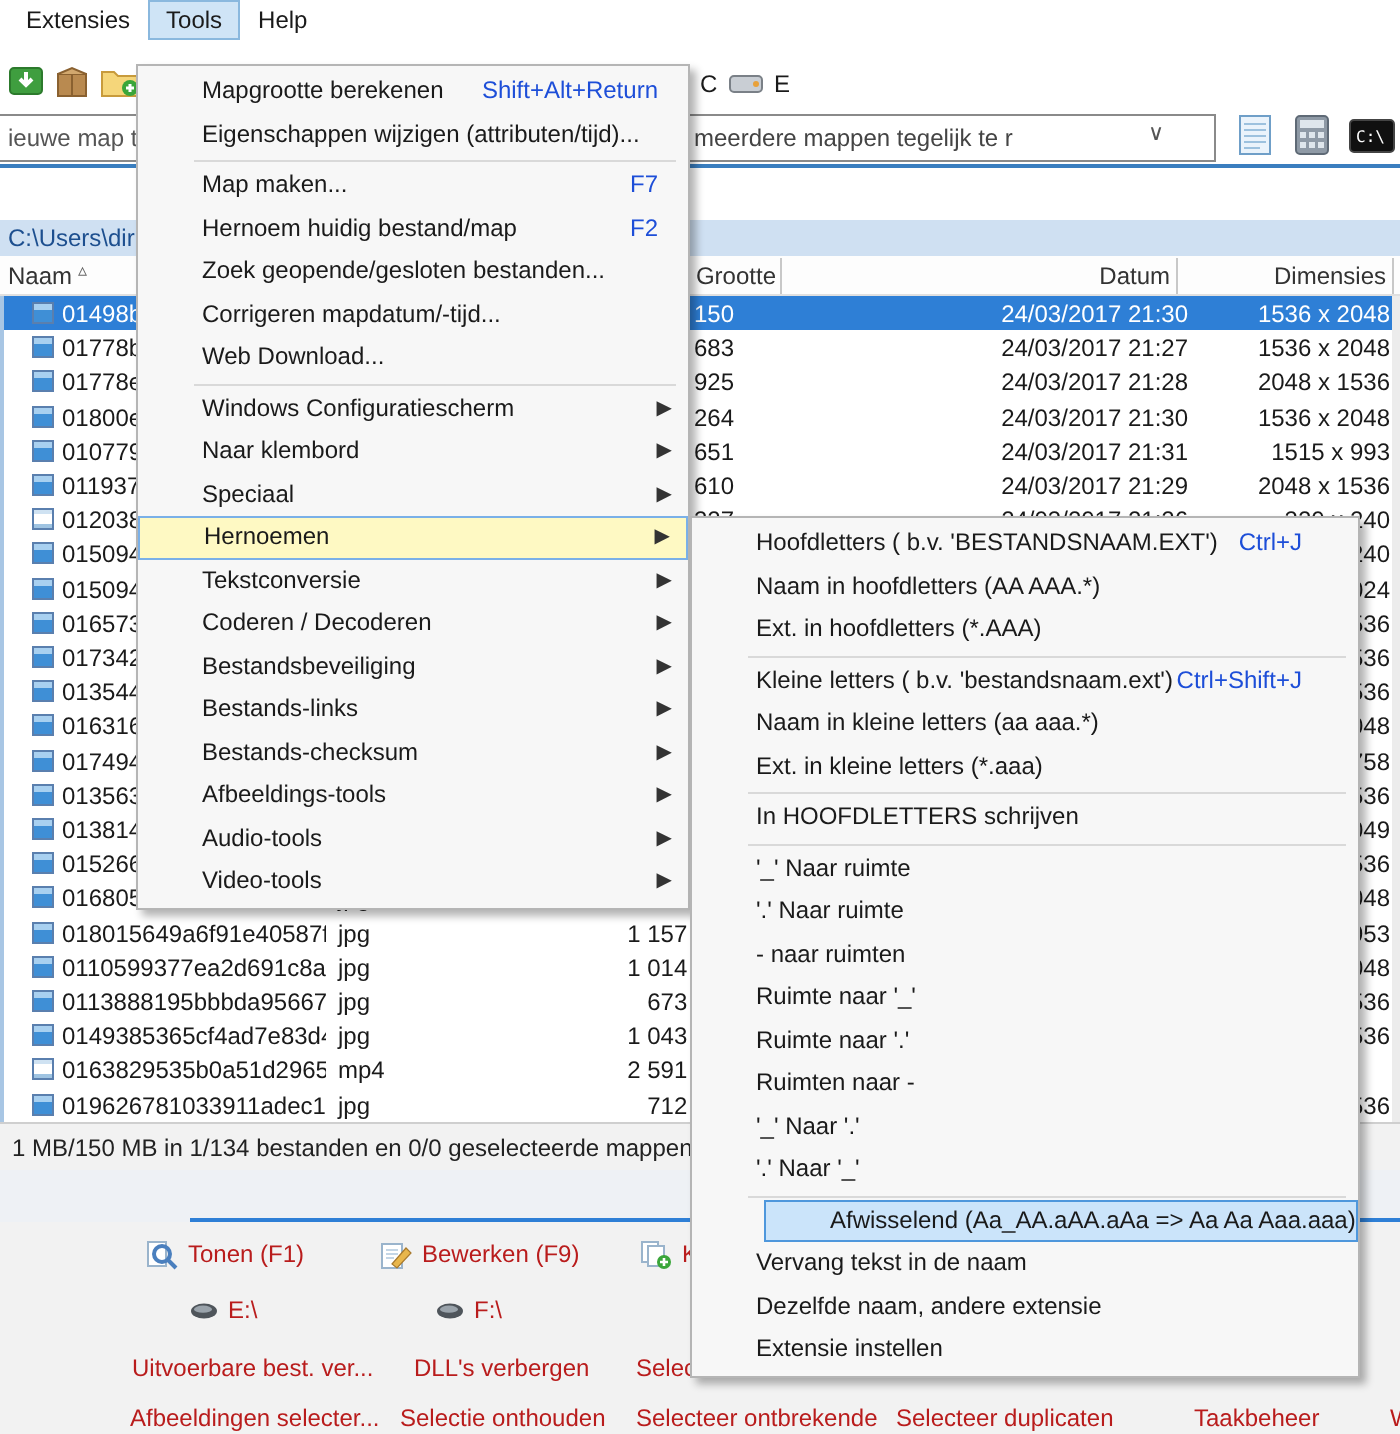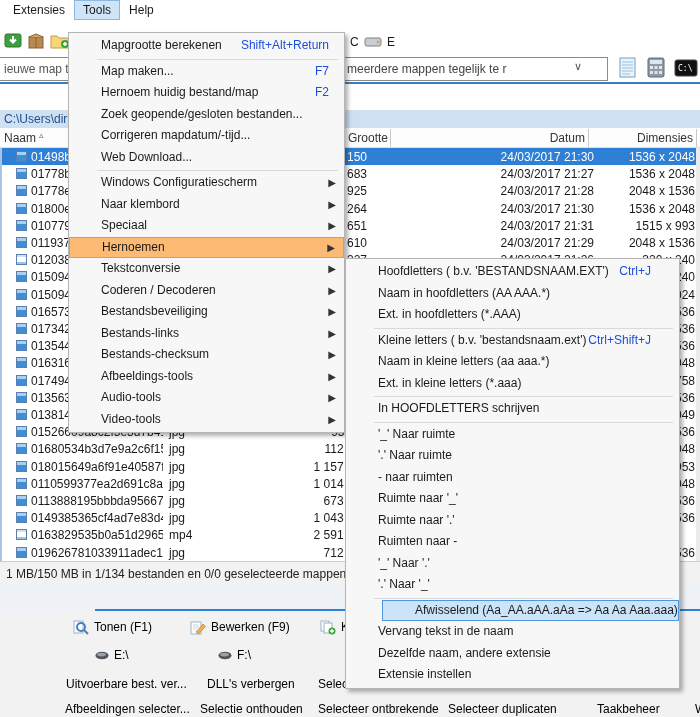--- a/index.html
+++ b/index.html
@@ -43,32 +43,32 @@
   .fc.date{left:472px;width:120px;text-align:right;}
   .fc.dims{left:593px;width:100px;text-align:right;}
   #list-rightstrip{position:absolute;left:696px;top:148px;width:4px;height:413px;background:#ececec;}
   
   #statusbar{position:absolute;left:0;top:561px;width:700px;height:24px;background:#f2f2f2;
     border-top:1px solid #cfcfcf;box-sizing:border-box;}
   #statusbar span{position:absolute;left:6px;top:5px;color:#222;}
   #tabbar{position:absolute;left:0;top:585px;width:700px;height:26px;background:#eef1f5;}
   #blueline2{position:absolute;left:95px;top:609px;width:605px;height:2px;background:#2e7fd6;}
   #bottompanel{position:absolute;left:0;top:611px;width:700px;height:106px;background:#f2f2f2;}
-  .btn-item{position:absolute;display:flex;align-items:center;gap:5px;height:18px;white-space:nowrap;color:#000000;padding-left:40px;}
+  .btn-item{position:absolute;display:flex;align-items:center;gap:5px;height:18px;white-space:nowrap;color:#b91c1c;padding-left:40px;}
   
   .menu{position:absolute;background:#f7f7f7;border:1px solid #b5b5b5;box-sizing:border-box;
     box-shadow:3px 3px 4px rgba(0,0,0,0.30);padding:2px 0;}
   #tools-menu{left:68px;top:32px;width:277px;}
   #rename-submenu{left:345px;top:258px;width:335px;}
   .mi{position:relative;height:21.5px;line-height:21.5px;padding-left:32px;box-sizing:border-box;white-space:nowrap;}
   .mi .sc{position:absolute;top:0;color:#1d4ed8;}
   #tools-menu .sc{right:15px;}
   #rename-submenu .sc{right:28px;}
   .mi .arrow{position:absolute;right:8px;top:0;font-size:10px;color:#333;}
-  .mi.hl{background:#fdba74;border:1px solid #7ab0e8;line-height:19.5px;}
+  .mi.hl{background:#fef9c3;border:1px solid #7ab0e8;line-height:19.5px;}
   .mi.hl2{background:#cbe4fa;border:1px solid #4e97dc;line-height:19.5px;margin-left:36px;}
   .msep{height:4px;position:relative;}
   .msep div{position:absolute;left:28px;right:6px;top:2px;height:1px;background:#d9d9d9;}
   .ico{display:inline-flex;}
 </style>
 </head>
 <body>
 
 <div id="window">
 
@@ -477,20 +477,21 @@
       <div class="btn-item" style="left: 557px; top: 89px;">
         <span>Taakbeheer</span>
       </div>
       <div class="btn-item" style="left: 655px; top: 89px;">
         <span>Wizardmo</span>
       </div>
     </div>
 
   <div id="tools-menu" class="menu">
       <div class="mi"><span>Mapgrootte berekenen</span><span class="sc">Shift+Alt+Return</span></div>
+      <div class="mi"><span>Eigenschappen wijzigen (attributen/tijd)...</span></div>
       <div class="msep">
         <div></div>
       </div>
       <div class="mi"><span>Map maken...</span><span class="sc">F7</span></div>
       <div class="mi"><span>Hernoem huidig bestand/map</span><span class="sc">F2</span></div>
       <div class="mi"><span>Zoek geopende/gesloten bestanden...</span></div>
       <div class="mi"><span>Corrigeren mapdatum/-tijd...</span></div>
       <div class="mi"><span>Web Download...</span></div>
       <div class="msep">
         <div></div>

